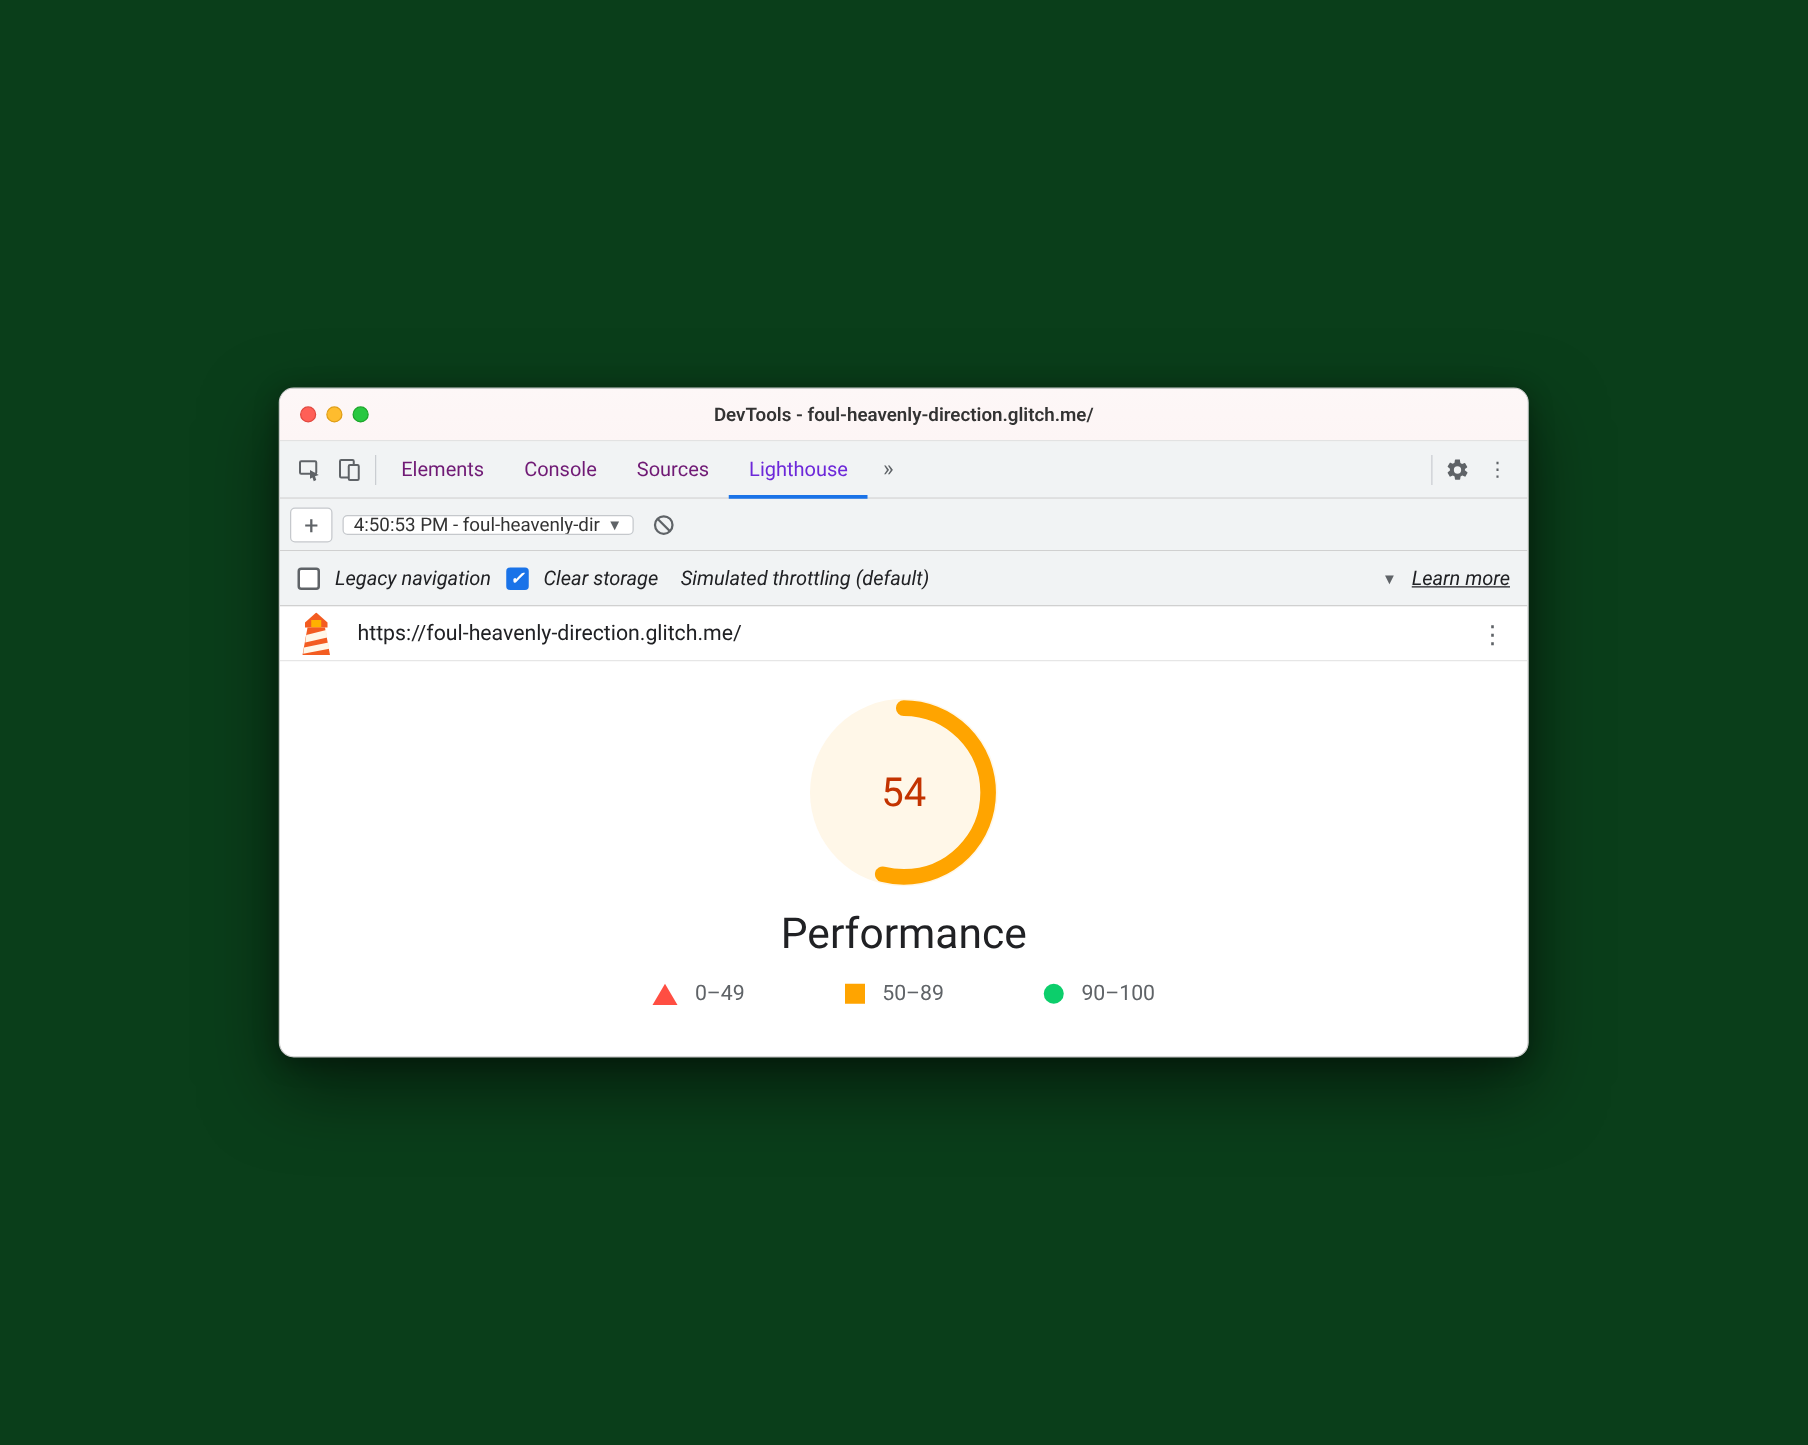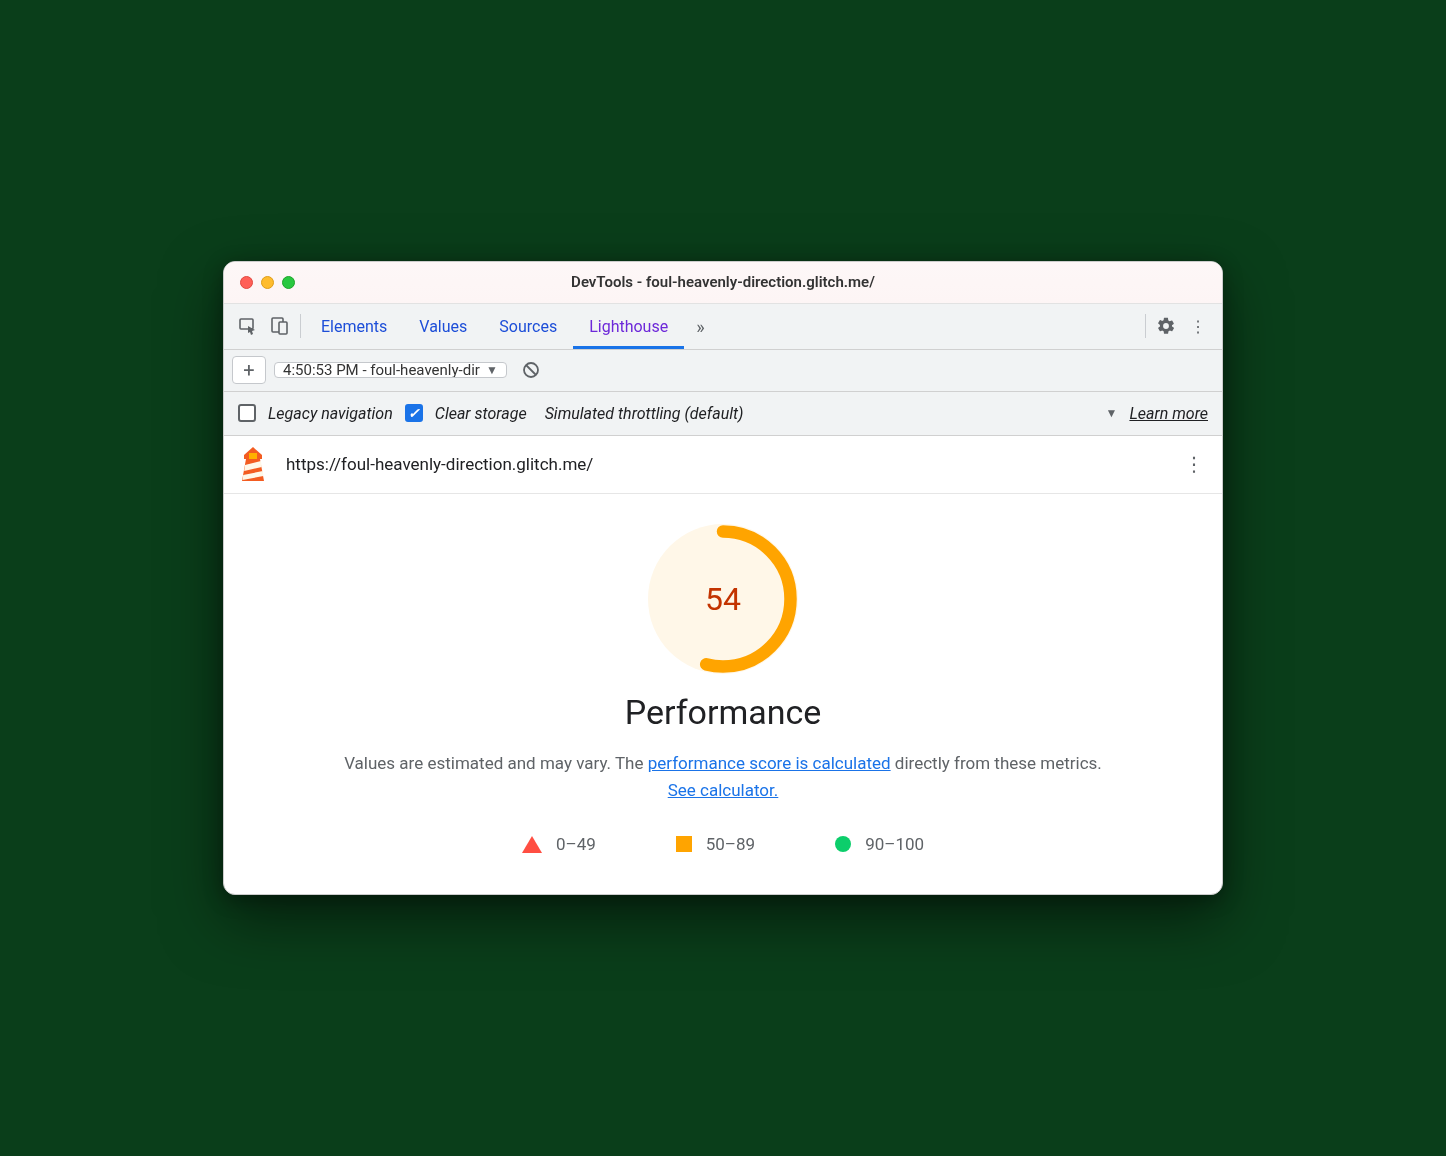--- a/index.html
+++ b/index.html
@@ -50,21 +50,21 @@
   width: 32px; height: 32px;
   display: flex; align-items: center; justify-content: center;
   color: #5f6367;
   cursor: pointer;
   border-radius: 4px;
 }
 .toolbar-sep { width: 1px; height: 24px; background: #cacdd1; margin: 0 4px; }
 .tabs { display: flex; align-items: center; gap: 0; flex: 1; }
 .tab {
   padding: 0 16px; height: 46px; display: flex; align-items: center;
-  font-size: 16px; color: #1d4ed8; cursor: pointer;
+  font-size: 16px; color: #701a75; cursor: pointer;
 }
 .tab.active { color: #6d28d9; border-bottom: 3px solid #1a73e8; padding-top: 3px; }
 .more-tabs { padding: 0 12px; color: #5f6367; font-size: 18px; cursor: pointer; }
 .toolbar-right { display: flex; align-items: center; }
 .subtoolbar {
   height: 42px; background: #f1f3f4; display: flex; align-items: center;
   border-bottom: 1px solid #d0d0d0; padding: 0 8px; gap: 8px;
 }
 .plus-btn {
   width: 34px; height: 28px; border: 1px solid #c5c8cc; border-radius: 4px;
@@ -81,21 +81,21 @@
   height: 44px; background: #f1f3f4; display: flex; align-items: center;
   border-bottom: 1px solid #d0d0d0; padding: 0 14px; gap: 12px;
   font-size: 16px; color: #202124; font-style: italic;
 }
 .chk { width: 18px; height: 18px; border: 2px solid #5f6367; border-radius: 3px; background: #fff; display: inline-flex; align-items: center; justify-content: center; cursor: pointer; }
 .chk.checked { background: #1a73e8; border-color: #1a73e8; }
 .chk.checked::after { content: "✓"; color: #fff; font-size: 14px; font-weight: 700; }
 .learn-more { color: #202124; text-decoration: underline; cursor: pointer; }
 .tri { font-size: 12px; color: #5f6367; }
 .url-bar {
-  height: 58px; display: flex; align-items: center; padding: 0 14px; gap: 18px;
+  height: 44px; display: flex; align-items: center; padding: 0 14px; gap: 18px;
   border-bottom: 1px solid #e6e6e6;
 }
 .lighthouse-icon { width: 30px; height: 34px; }
 .url-text { font-size: 17px; color: #202124; flex: 1; }
 .kebab { width: 28px; cursor: pointer; color: #5f6367; text-align: center; font-size: 20px; letter-spacing: 0; }
 .report { padding: 30px 30px 40px; text-align: center; }
 .gauge-wrap { display: flex; justify-content: center; margin-bottom: 18px; }
 .gauge { position: relative; width: 150px; height: 150px; }
 .gauge-bg { position: absolute; inset: 0; border-radius: 50%; background: #fff7e8; }
 .gauge svg { position: absolute; inset: 0; transform: rotate(-90deg); }
@@ -134,21 +134,21 @@
     </div>
     <div class="toolbar-icon">
       <svg width="20" height="20" viewBox="0 0 20 20" fill="none" stroke="currentColor" stroke-width="1.6">
         <rect x="2" y="2" width="11" height="14" rx="1"></rect>
         <rect x="9" y="6" width="8" height="12" rx="1" fill="#f1f3f4"></rect>
       </svg>
     </div>
     <div class="toolbar-sep"></div>
     <div class="tabs">
       <div class="tab">Elements</div>
-      <div class="tab">Values</div>
+      <div class="tab">Console</div>
       <div class="tab">Sources</div>
       <div class="tab active">Lighthouse</div>
       <div class="more-tabs">»</div>
     </div>
     <div class="toolbar-right">
       <div class="toolbar-sep"></div>
       <div class="toolbar-icon">
         <svg width="20" height="20" viewBox="0 0 24 24" fill="currentColor">
             <path d="M19.14 12.94a7.07 7.07 0 0 0 .05-.94 7.07 7.07 0 0 0-.05-.94l2.03-1.58a.5.5 0 0 0 .12-.64l-1.92-3.32a.5.5 0 0 0-.61-.22l-2.39.96a7.03 7.03 0 0 0-1.62-.94l-.36-2.54A.5.5 0 0 0 14 2h-4a.5.5 0 0 0-.5.42l-.36 2.54c-.58.24-1.12.56-1.62.94l-2.39-.96a.5.5 0 0 0-.61.22L2.6 8.48a.5.5 0 0 0 .12.64l2.03 1.58c-.03.31-.05.63-.05.94s.02.63.05.94L2.72 14.16a.5.5 0 0 0-.12.64l1.92 3.32c.14.24.43.34.68.22l2.39-.96c.5.38 1.04.7 1.62.94l.36 2.54c.04.24.25.42.5.42h4c.25 0 .46-.18.5-.42l.36-2.54c.58-.24 1.12-.56 1.62-.94l2.39.96c.25.12.54.02.68-.22l1.92-3.32a.5.5 0 0 0-.12-.64l-2.03-1.58zM12 15.5A3.5 3.5 0 1 1 12 8.5a3.5 3.5 0 0 1 0 7z"></path>
           </svg>
@@ -198,23 +198,20 @@
     <div class="gauge-wrap">
       <div class="gauge">
         <div class="gauge-bg"></div>
         <svg viewBox="0 0 120 120">
           <circle cx="60" cy="60" r="54" fill="none" stroke="#ffa400" stroke-width="10" stroke-dasharray="183 339" stroke-linecap="round"></circle>
         </svg>
         <div class="gauge-score">54</div>
       </div>
     </div>
     <h2 class="perf-title">Performance</h2>
-    <p class="perf-desc">
-      <span>Values are estimated and may vary. The </span><a>performance score is calculated</a><span> directly from these metrics. </span><a>See calculator.</a>
-    </p>
     <div class="legend">
       <div class="legend-item">
         <div class="leg-tri"></div>
         <span>0–49</span>
       </div>
       <div class="legend-item">
         <div class="leg-sq"></div>
         <span>50–89</span>
       </div>
       <div class="legend-item">

